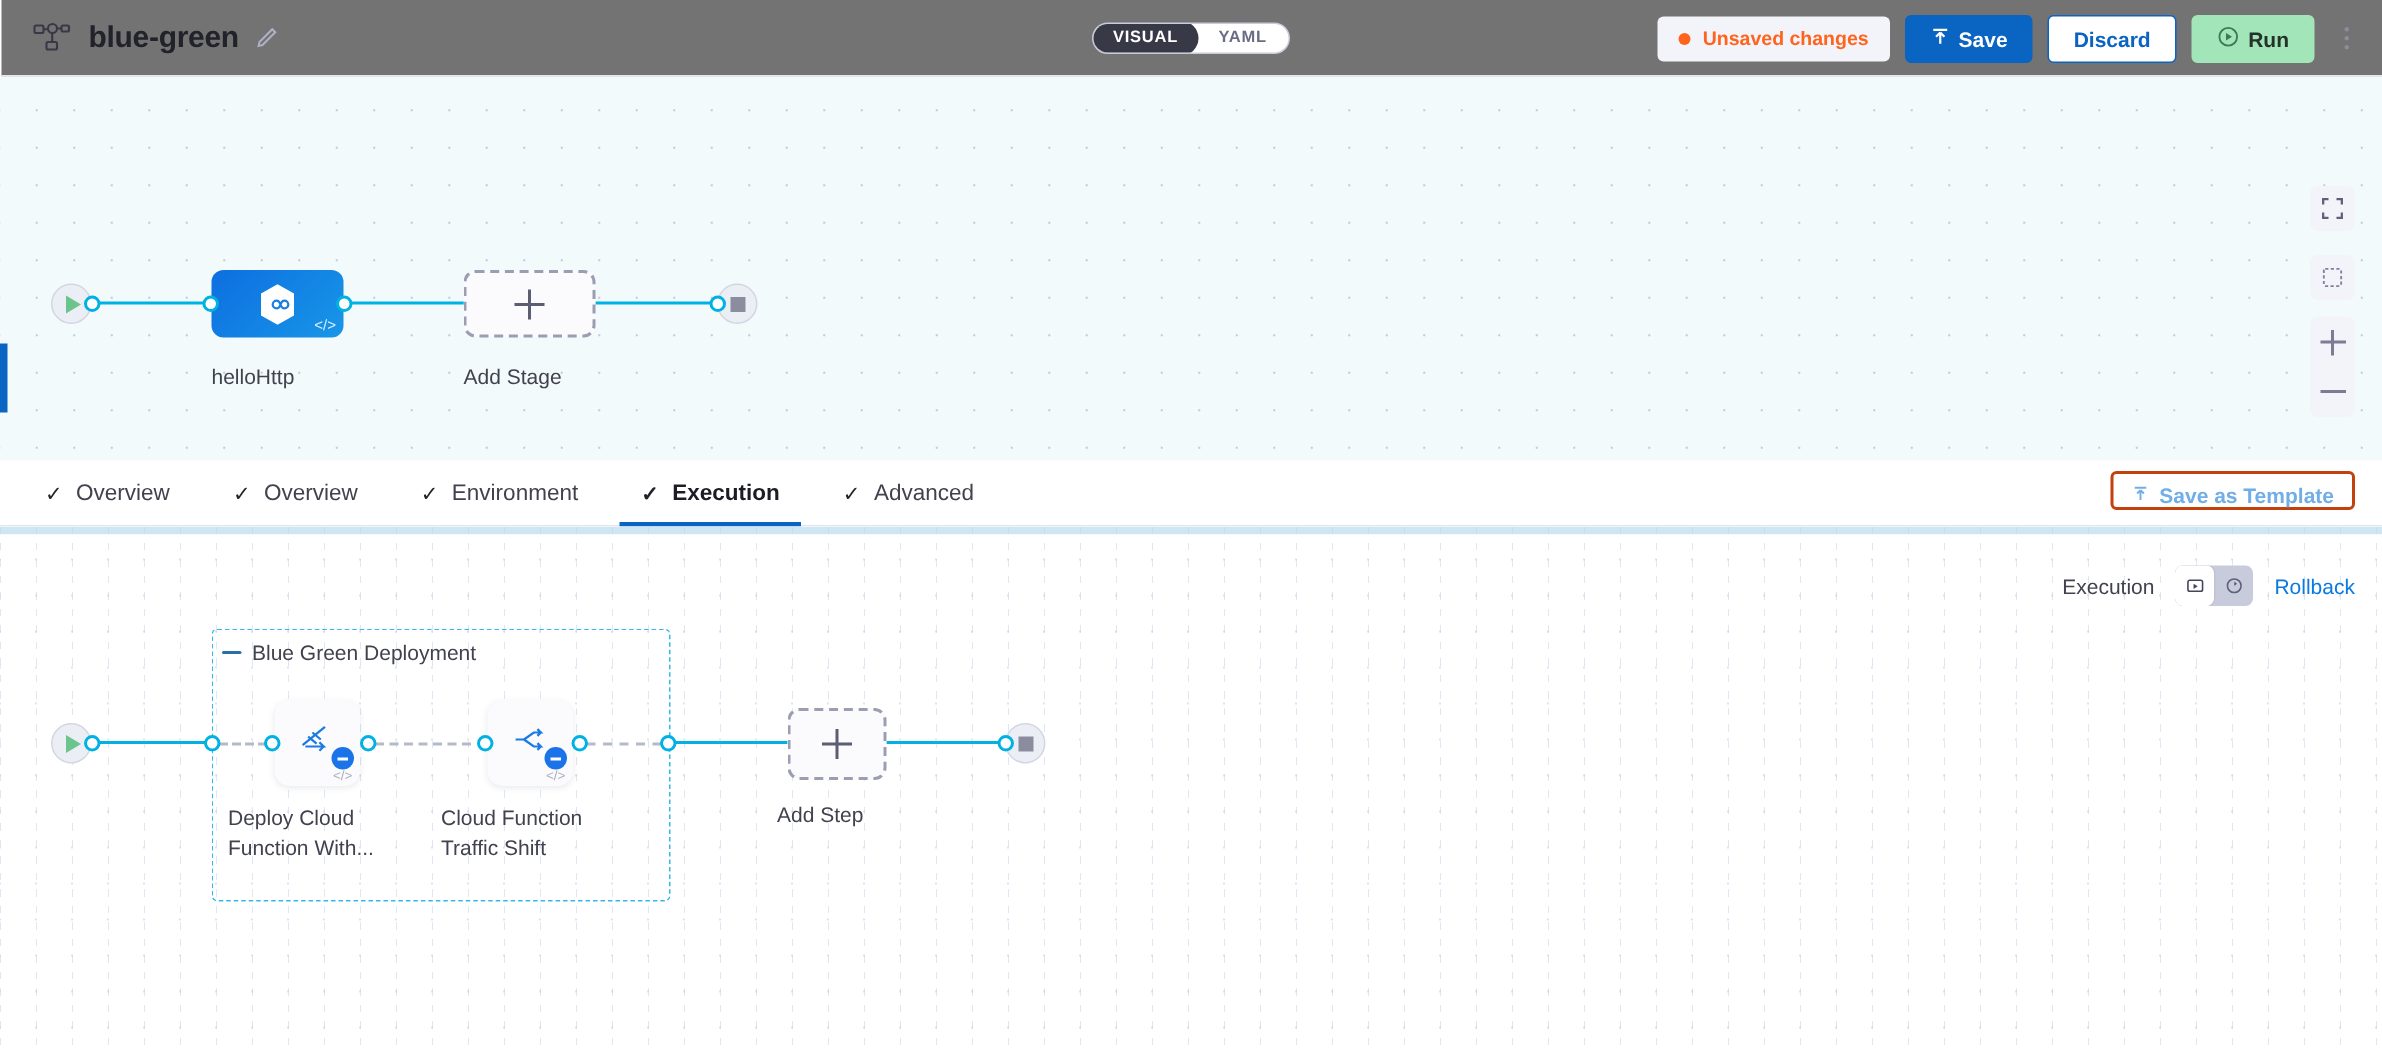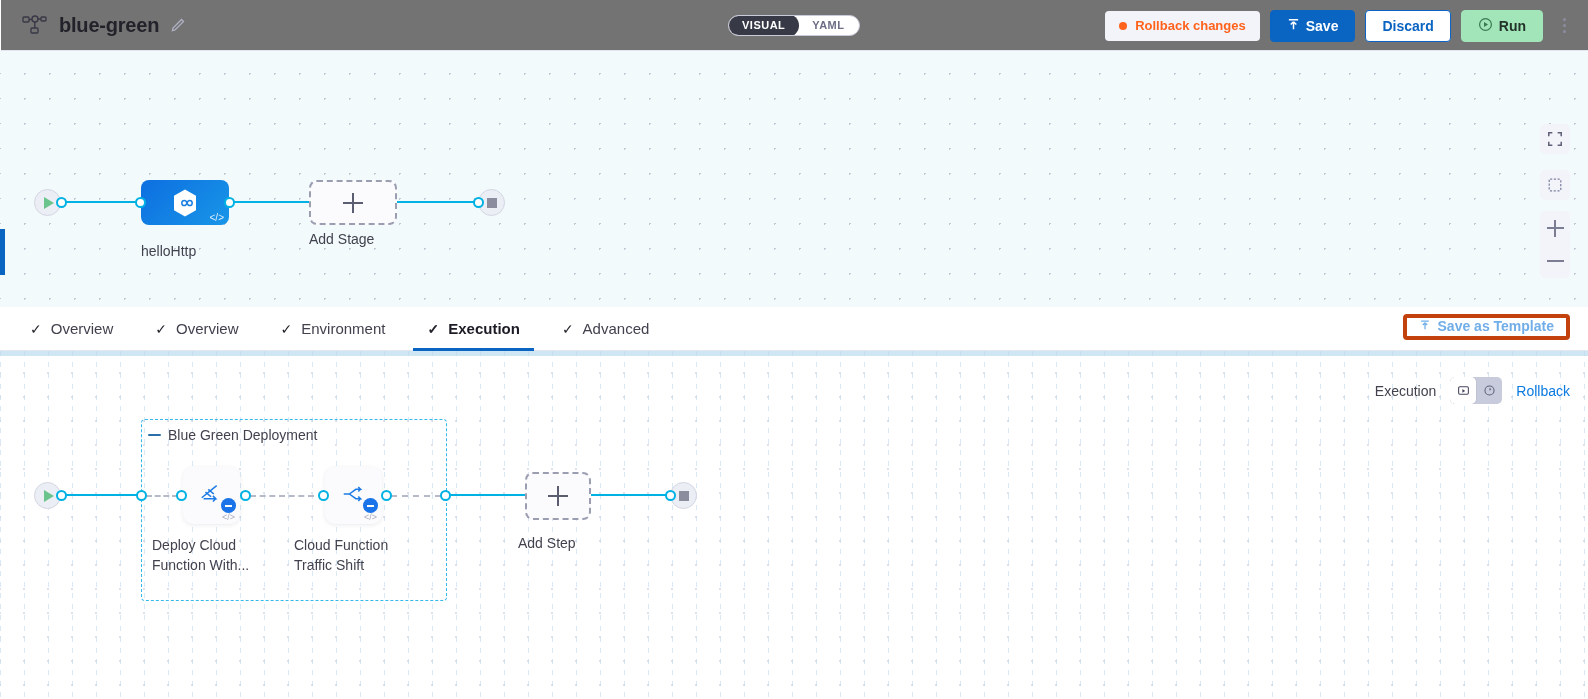--- a/index.html
+++ b/index.html
@@ -174,23 +174,23 @@
   .tab + .tab { margin-left: 42px; }
   .tab .chk { font-size: 14px; color: #22222a; }
   .tab.active { font-weight: bold; color: #1c1c26; }
   .tab.active::after {
     content: ""; position: absolute; left: -14px; right: -14px; bottom: 0;
     height: 3px; background: #0a64c2;
   }
   .tpl-btn {
     position: absolute; right: 18px; top: 7px;
     height: 26px; padding: 0 12px; border-radius: 4px;
-    border: 4px solid #c2410c; background: #ffffff;
+    border: 2px solid #c2410c; background: #ffffff;
     color: #71aee8; font-size: 14px; font-weight: bold;
-    display: flex; align-items: flex-start; gap: 7px; cursor: pointer;
+    display: flex; align-items: flex-end; gap: 7px; cursor: pointer;
     font-family: inherit;
   }
 
   
   .canvas-bottom {
     position: absolute; top: 351px; left: 0; width: 1588px; height: 348px;
     background-color: #ffffff;
     background-image:
       repeating-linear-gradient(to bottom, #cfe6f5 0 5px, transparent 5px 11px),
       radial-gradient(#dfe2ec 1px, transparent 1px);
@@ -292,21 +292,21 @@
     <div class="hdr-center">
       <div class="seg-toggle">
         <button class="seg-btn active">VISUAL</button>
         <button class="seg-btn">YAML</button>
       </div>
     </div>
 
     <div class="hdr-right">
       <div class="unsaved">
         <span class="dot-orange"></span>
-        <span>Rollback changes</span>
+        <span>Unsaved changes</span>
       </div>
       <button class="btn btn-save">
         <span>
           <svg viewBox="0 0 14 14" width="13" height="13" fill="none" stroke="#ffffff" stroke-width="1.6">
             <path d="M2 2h10M7 12V4.5M7 4l-3 3M7 4l3 3"></path>
           </svg>
         </span>
         <span>Save</span>
       </button>
       <button class="btn btn-discard">Discard</button>
@@ -353,21 +353,21 @@
       <span class="plus-g"></span>
     </div>
     <div class="edge" style="left:397px; top:150px; width:82px;"></div>
 
     <div class="port" style="left:473px; top:146px;"></div>
     <div class="terminal" style="left:478px; top:138px;">
       <div class="sq-stop"></div>
     </div>
 
     <div class="node-label" style="left:141px; top:190px; width:88px;">helloHttp</div>
-    <div class="node-label" style="left:309px; top:178px; width:88px;">Add Stage</div>
+    <div class="node-label" style="left:309px; top:190px; width:88px;">Add Stage</div>
 
     <div class="ctl ctl-full">
       <svg viewBox="0 0 18 18" width="16" height="16" fill="none" stroke="#5e6078" stroke-width="1.7">
         <path d="M2 6V2h4M16 6V2h-4M2 12v4h4M16 12v4h-4"></path>
       </svg>
     </div>
     <div class="ctl ctl-fit">
       <svg viewBox="0 0 18 18" width="16" height="16" fill="none" stroke="#7e81a0" stroke-width="1.4" stroke-dasharray="2.4 1.8">
         <rect x="2.5" y="2.5" width="13" height="13" rx="1"></rect>
       </svg>

